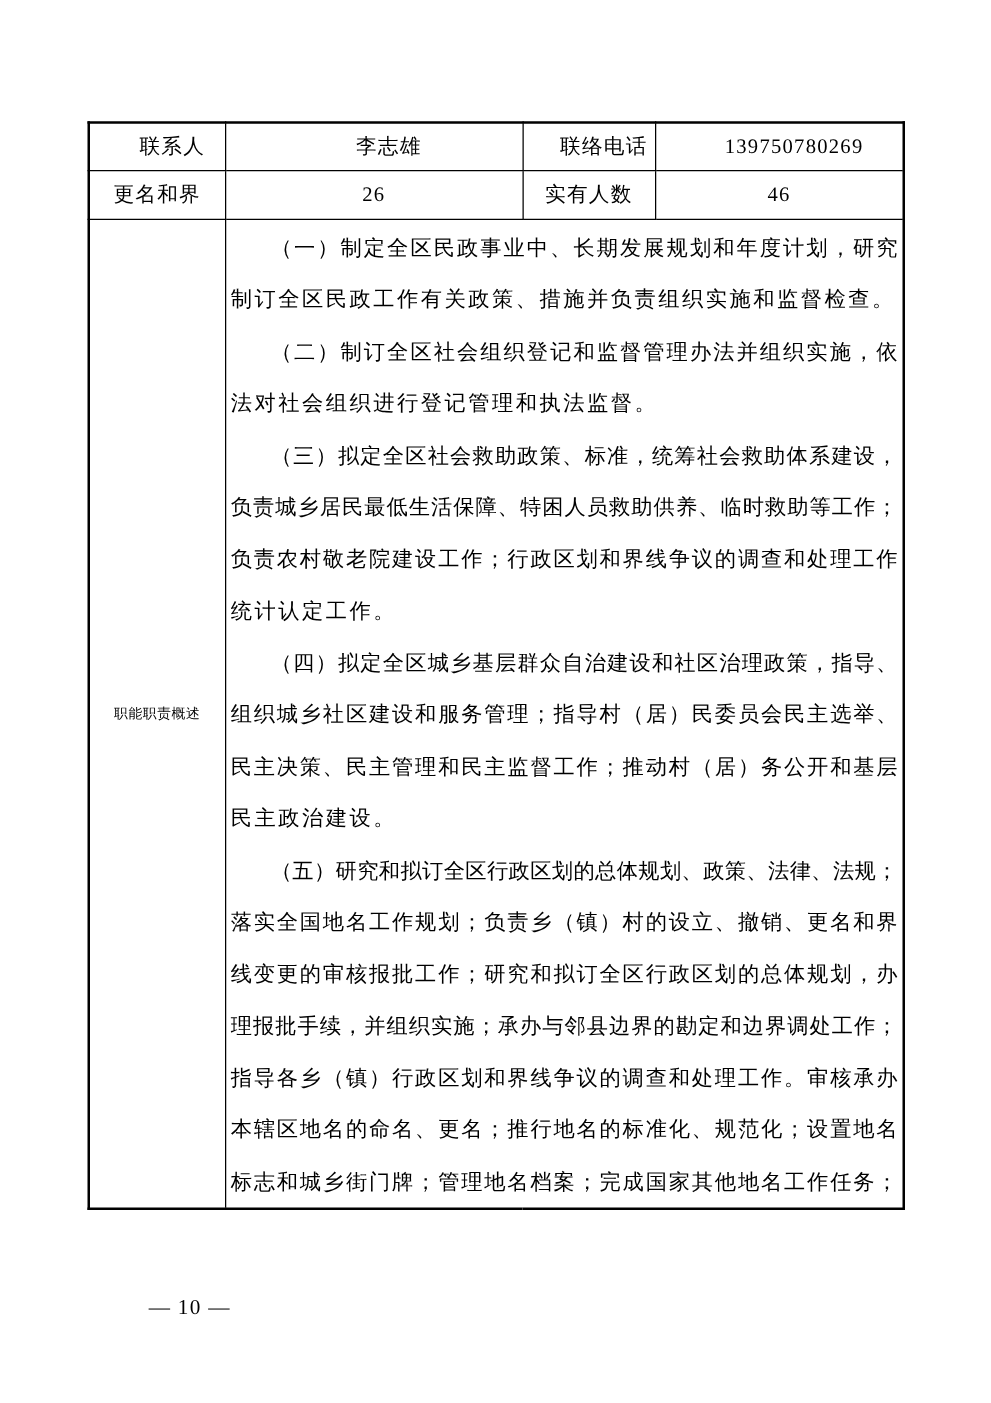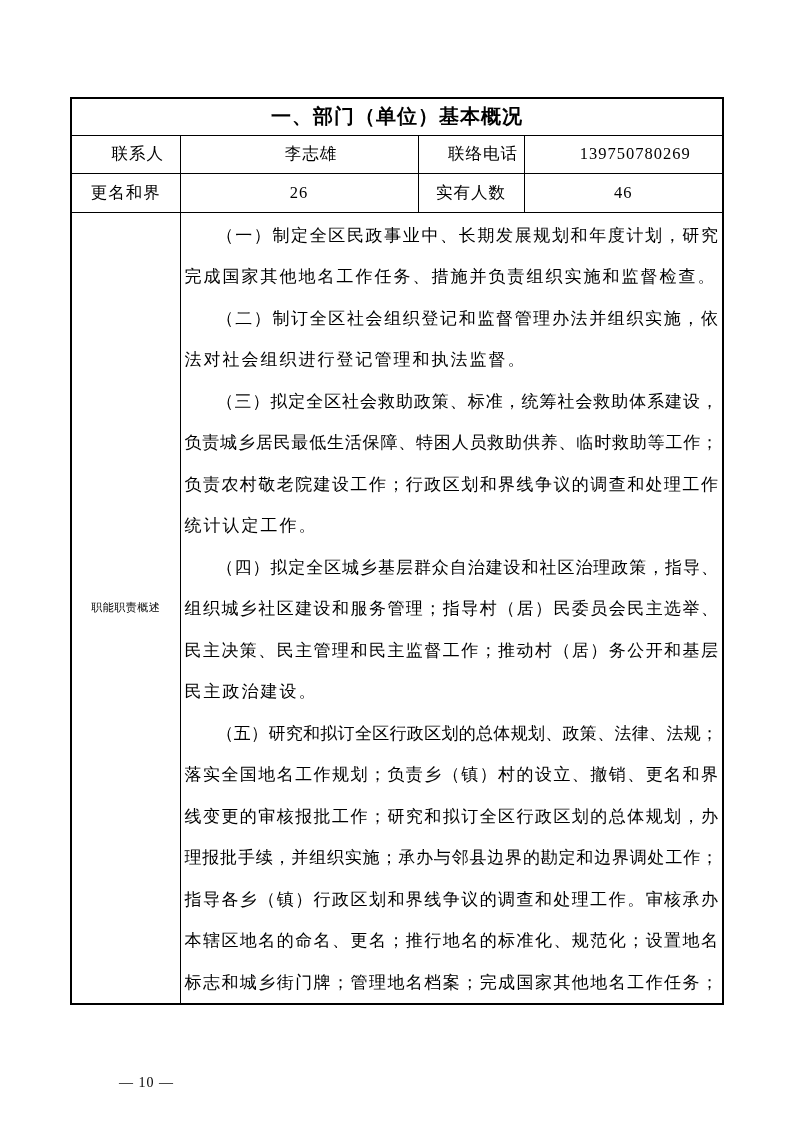--- a/index.html
+++ b/index.html
@@ -72,60 +72,57 @@
     text-align: justify;
     text-align-last: justify;
     text-justify: inter-character;
   }
   .duty-line.indent {
     text-indent: 32px;
   }
   .page-number {
     position: absolute;
     left: 119px;
-    top: 1075px;
-    font-size: 14px;
+    top: 1036px;
+    font-size: 17px;
     letter-spacing: 1px;
     white-space: pre;
   }
 </style>
 </head>
 <body>
 
 <div class="page">
 
   <table class="main-table">
     <colgroup>
       <col style="width:109px">
       <col style="width:238px">
       <col style="width:106px">
       <col style="width:199px">
     </colgroup>
     <tbody>
-      <tr>
-        <td class="title-cell" colspan="4">一、部门（单位）基本概况</td>
-      </tr>
       <tr class="info-row-1">
         <td class="info-label">联系人</td>
         <td class="info-value">李志雄</td>
         <td class="info-label">联络电话</td>
         <td class="info-value">139750780269</td>
       </tr>
       <tr class="info-row-2">
         <td class="info-label">更名和界</td>
         <td class="info-value">26</td>
         <td class="info-label">实有人数</td>
         <td class="info-value">46</td>
       </tr>
       <tr>
         <td class="duty-label-cell">职能职责概述</td>
         <td class="duty-content-cell" colspan="3">
           <div id="duty-lines">
               <div class="duty-line fill indent">（一）制定全区民政事业中、长期发展规划和年度计划，研究</div>
-              <div class="duty-line">完成国家其他地名工作任务、措施并负责组织实施和监督检查。</div>
+              <div class="duty-line">制订全区民政工作有关政策、措施并负责组织实施和监督检查。</div>
               <div class="duty-line fill indent">（二）制订全区社会组织登记和监督管理办法并组织实施，依</div>
               <div class="duty-line">法对社会组织进行登记管理和执法监督。</div>
               <div class="duty-line fill indent">（三）拟定全区社会救助政策、标准，统筹社会救助体系建设，</div>
               <div class="duty-line fill">负责城乡居民最低生活保障、特困人员救助供养、临时救助等工作；</div>
               <div class="duty-line fill">负责农村敬老院建设工作；行政区划和界线争议的调查和处理工作</div>
               <div class="duty-line">统计认定工作。</div>
               <div class="duty-line fill indent">（四）拟定全区城乡基层群众自治建设和社区治理政策，指导、</div>
               <div class="duty-line fill">组织城乡社区建设和服务管理；指导村（居）民委员会民主选举、</div>
               <div class="duty-line fill">民主决策、民主管理和民主监督工作；推动村（居）务公开和基层</div>
               <div class="duty-line">民主政治建设。</div>

